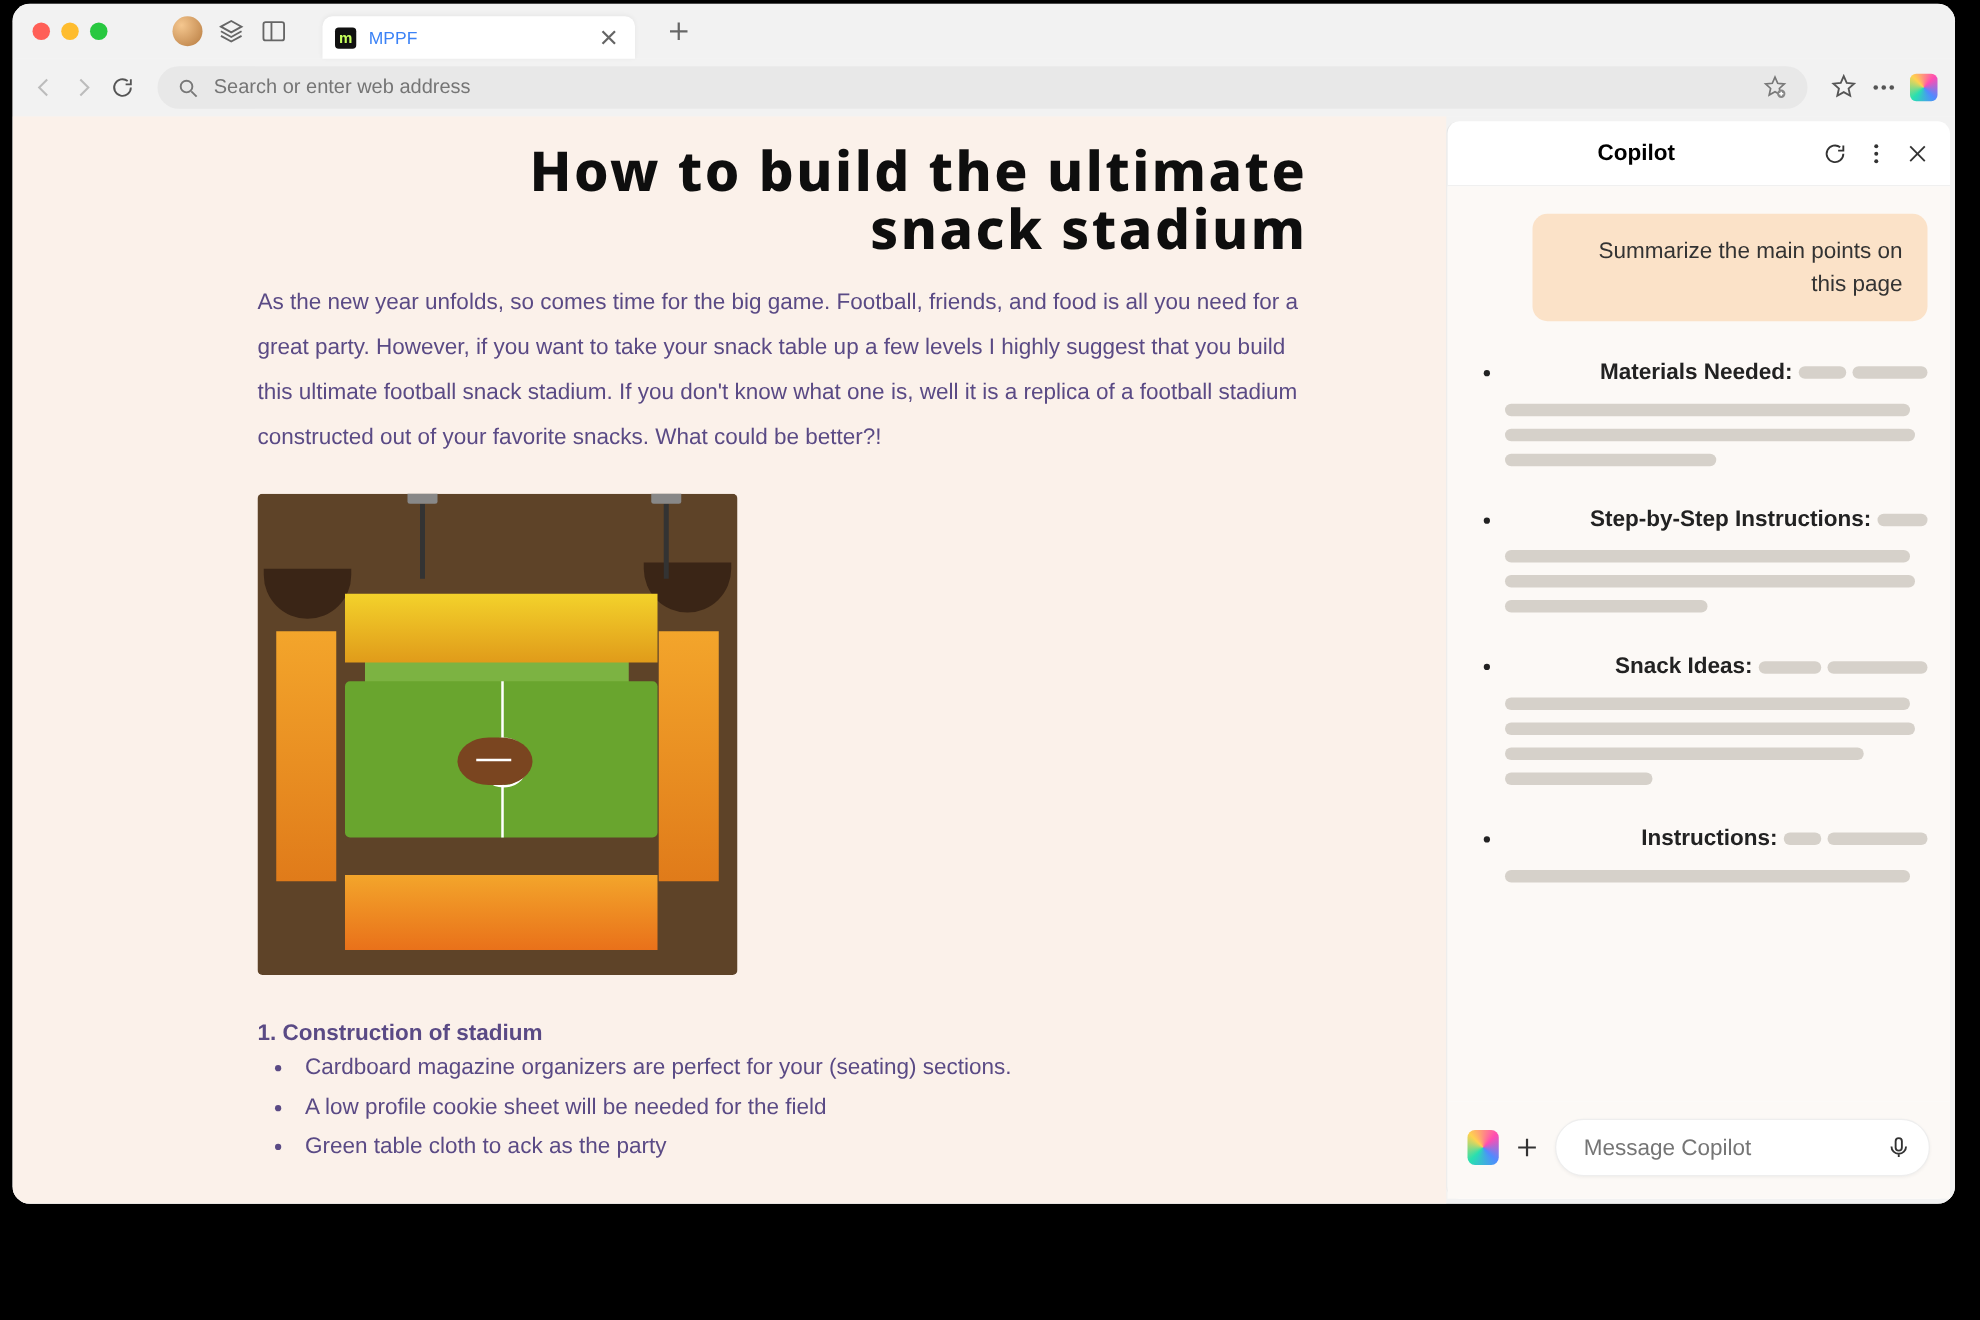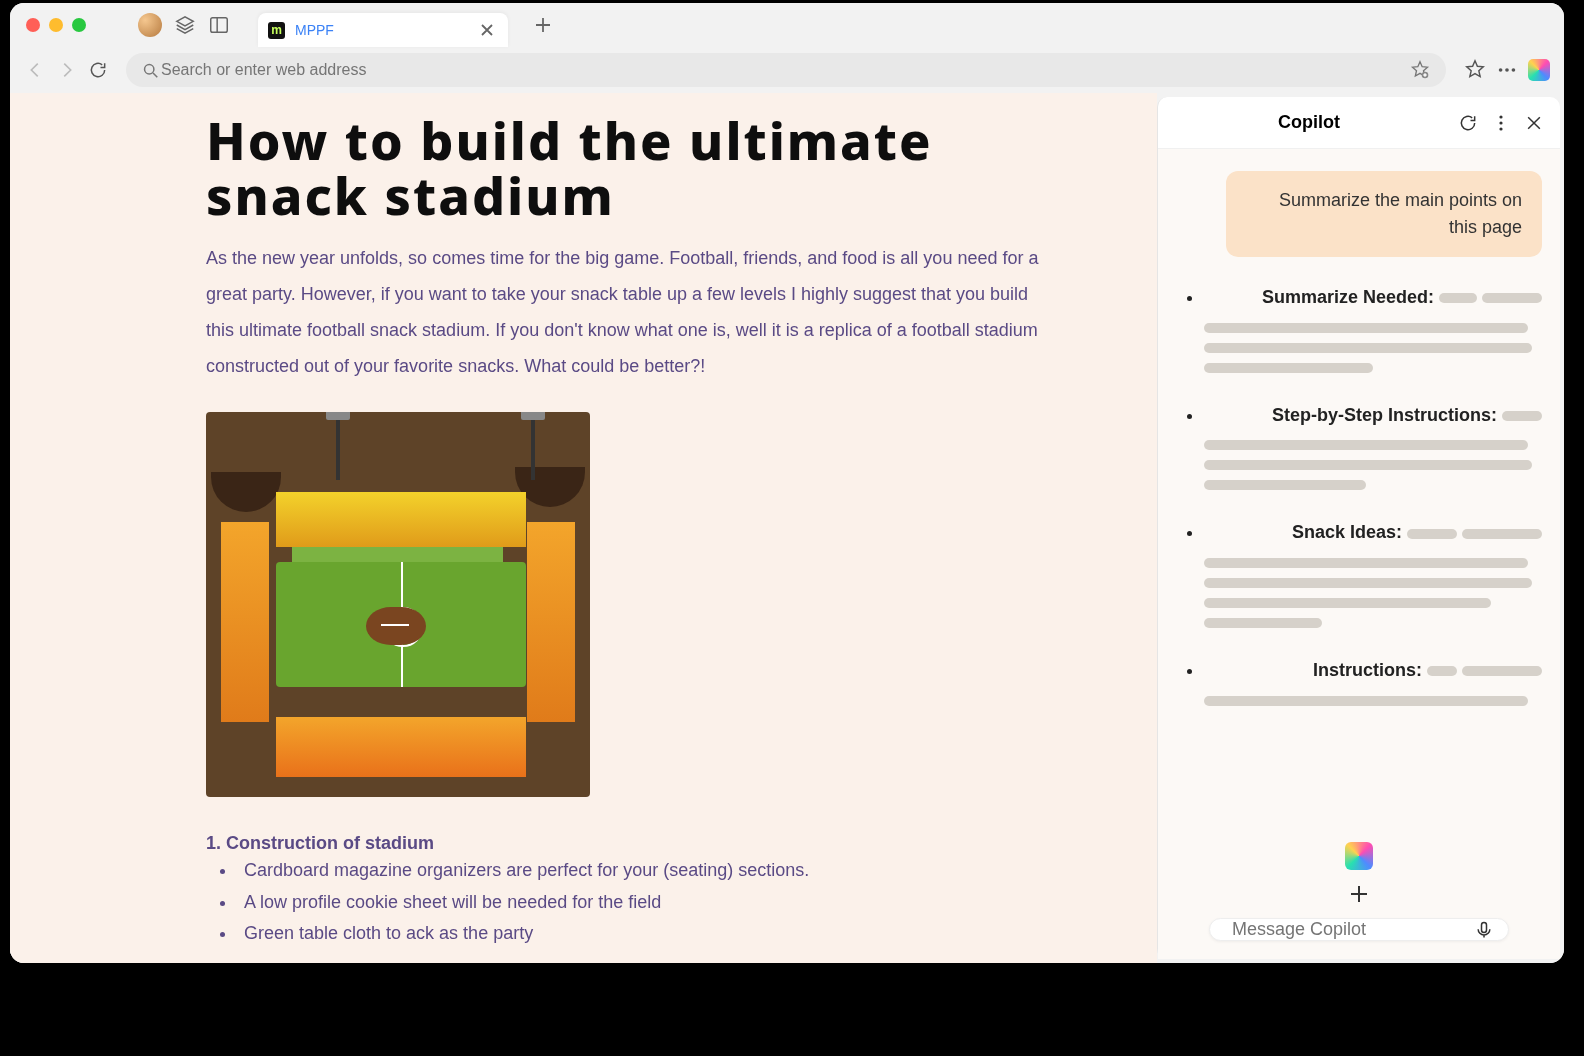--- a/index.html
+++ b/index.html
@@ -72,21 +72,21 @@
 .nav-arrow { width: 22px; height: 22px; stroke-width: 1.8; fill: none; }
 .nav-arrow.disabled { stroke: #bcbcbc; }
 .reload { width: 20px; height: 20px; stroke: #555; stroke-width: 1.8; fill: none; }
 .addrbar {
   flex: 1;
   background: #e8e8e8;
   border-radius: 999px;
   height: 34px;
   display: flex; align-items: center;
   padding: 0 16px;
-  gap: 2px;
+  gap: 12px;
   margin: 0 8px;
   justify-content: center;
 }
 .addrbar input {
   flex: 1; border: none; background: transparent; outline: none;
   font-size: 16px; color: #777;
 }
 .addrbar .search-icon { width: 17px; height: 17px; stroke: #777; stroke-width: 1.8; fill: none; }
 .collect { width: 20px; height: 20px; stroke: #777; stroke-width: 1.6; fill:none; }
 .favorite { width: 22px; height: 22px; stroke: #555; stroke-width: 1.6; fill: none; }
@@ -100,25 +100,26 @@
 .page {
   flex: 1;
   background: #fbf1ea;
   border-radius: 0 0 0 6px;
   overflow: hidden;
   padding: 20px 0 0 0;
 }
 .page-inner { margin-left: 196px; width: 840px; }
 .h1 {
   font-family: "Arial Black", system-ui, sans-serif;
-  font-size: 52px; font-weight: 800; letter-spacing: 2px;
+  font-size: 44px; font-weight: 800; letter-spacing: 2px;
   color: #0e0e0e;
   line-height: 1.05;
   text-transform: none;
   font-stretch: expanded;
+  text-align: right;
 }
 .intro { margin-top: 18px; color: #5a4a85; font-size: 18px; line-height: 2.0; }
 .img-box {
   margin-top: 28px;
   width: 384px; height: 385px;
   border-radius: 4px;
   background:
     linear-gradient(#7cb342 0 0) center/55% 35% no-repeat,
     linear-gradient(#5e4328 0 0) 0 0/100% 100%;
   position: relative;
@@ -186,21 +187,20 @@
 }
 .assist ul { margin: 18px 0 0 28px; }
 .assist li { margin-bottom: 28px; }
 .assist strong { font-weight: 700; }
 .skel { display:inline-block; height: 10px; background:#d6d1ca; border-radius: 5px; vertical-align: middle; }
 .skline { display:block; height:10px; background:#d6d1ca; border-radius:5px; margin:10px 0; }
 .panel-input {
   padding: 14px 16px 18px 16px;
   display: flex; align-items: center; gap: 12px;
   background:#fcf9f6;
-  flex-direction:column;
 }
 .pi-logo {
   width: 28px; height: 28px; border-radius: 6px;
   background: conic-gradient(from 45deg, #ff4db2, #4f8bff, #28e0b0, #ffd24f, #ff4db2);
 }
 .plus { width: 24px; height: 24px; stroke:#333; stroke-width: 2; }
 .msgbox {
   flex:1; background:#fff; border:1px solid #eee; border-radius: 999px;
   height: 46px; display:flex; align-items:center; padding: 0 14px 0 22px; gap:10px;
   box-shadow: 0 1px 3px rgba(0,0,0,0.05);
@@ -321,21 +321,21 @@
             <path d="M5 5l14 14M19 5L5 19"></path>
           </svg>
       </div>
 
       <div class="panel-body">
         <div class="user-msg">Summarize the main points on this page</div>
 
         <div class="assist">
           <ul>
             <li>
-              <strong>Summarize Needed:</strong>
+              <strong>Materials Needed:</strong>
               <span class="skel" style="width:38px;"></span> <span class="skel" style="width:60px;"></span>
               <span class="skline" style="width:96%;"></span>
               <span class="skline" style="width:97%;"></span>
               <span class="skline" style="width:50%;"></span>
             </li>
             <li>
               <strong>Step-by-Step Instructions:</strong>
               <span class="skel" style="width:40px;"></span>
               <span class="skline" style="width:96%;"></span>
               <span class="skline" style="width:97%;"></span>

